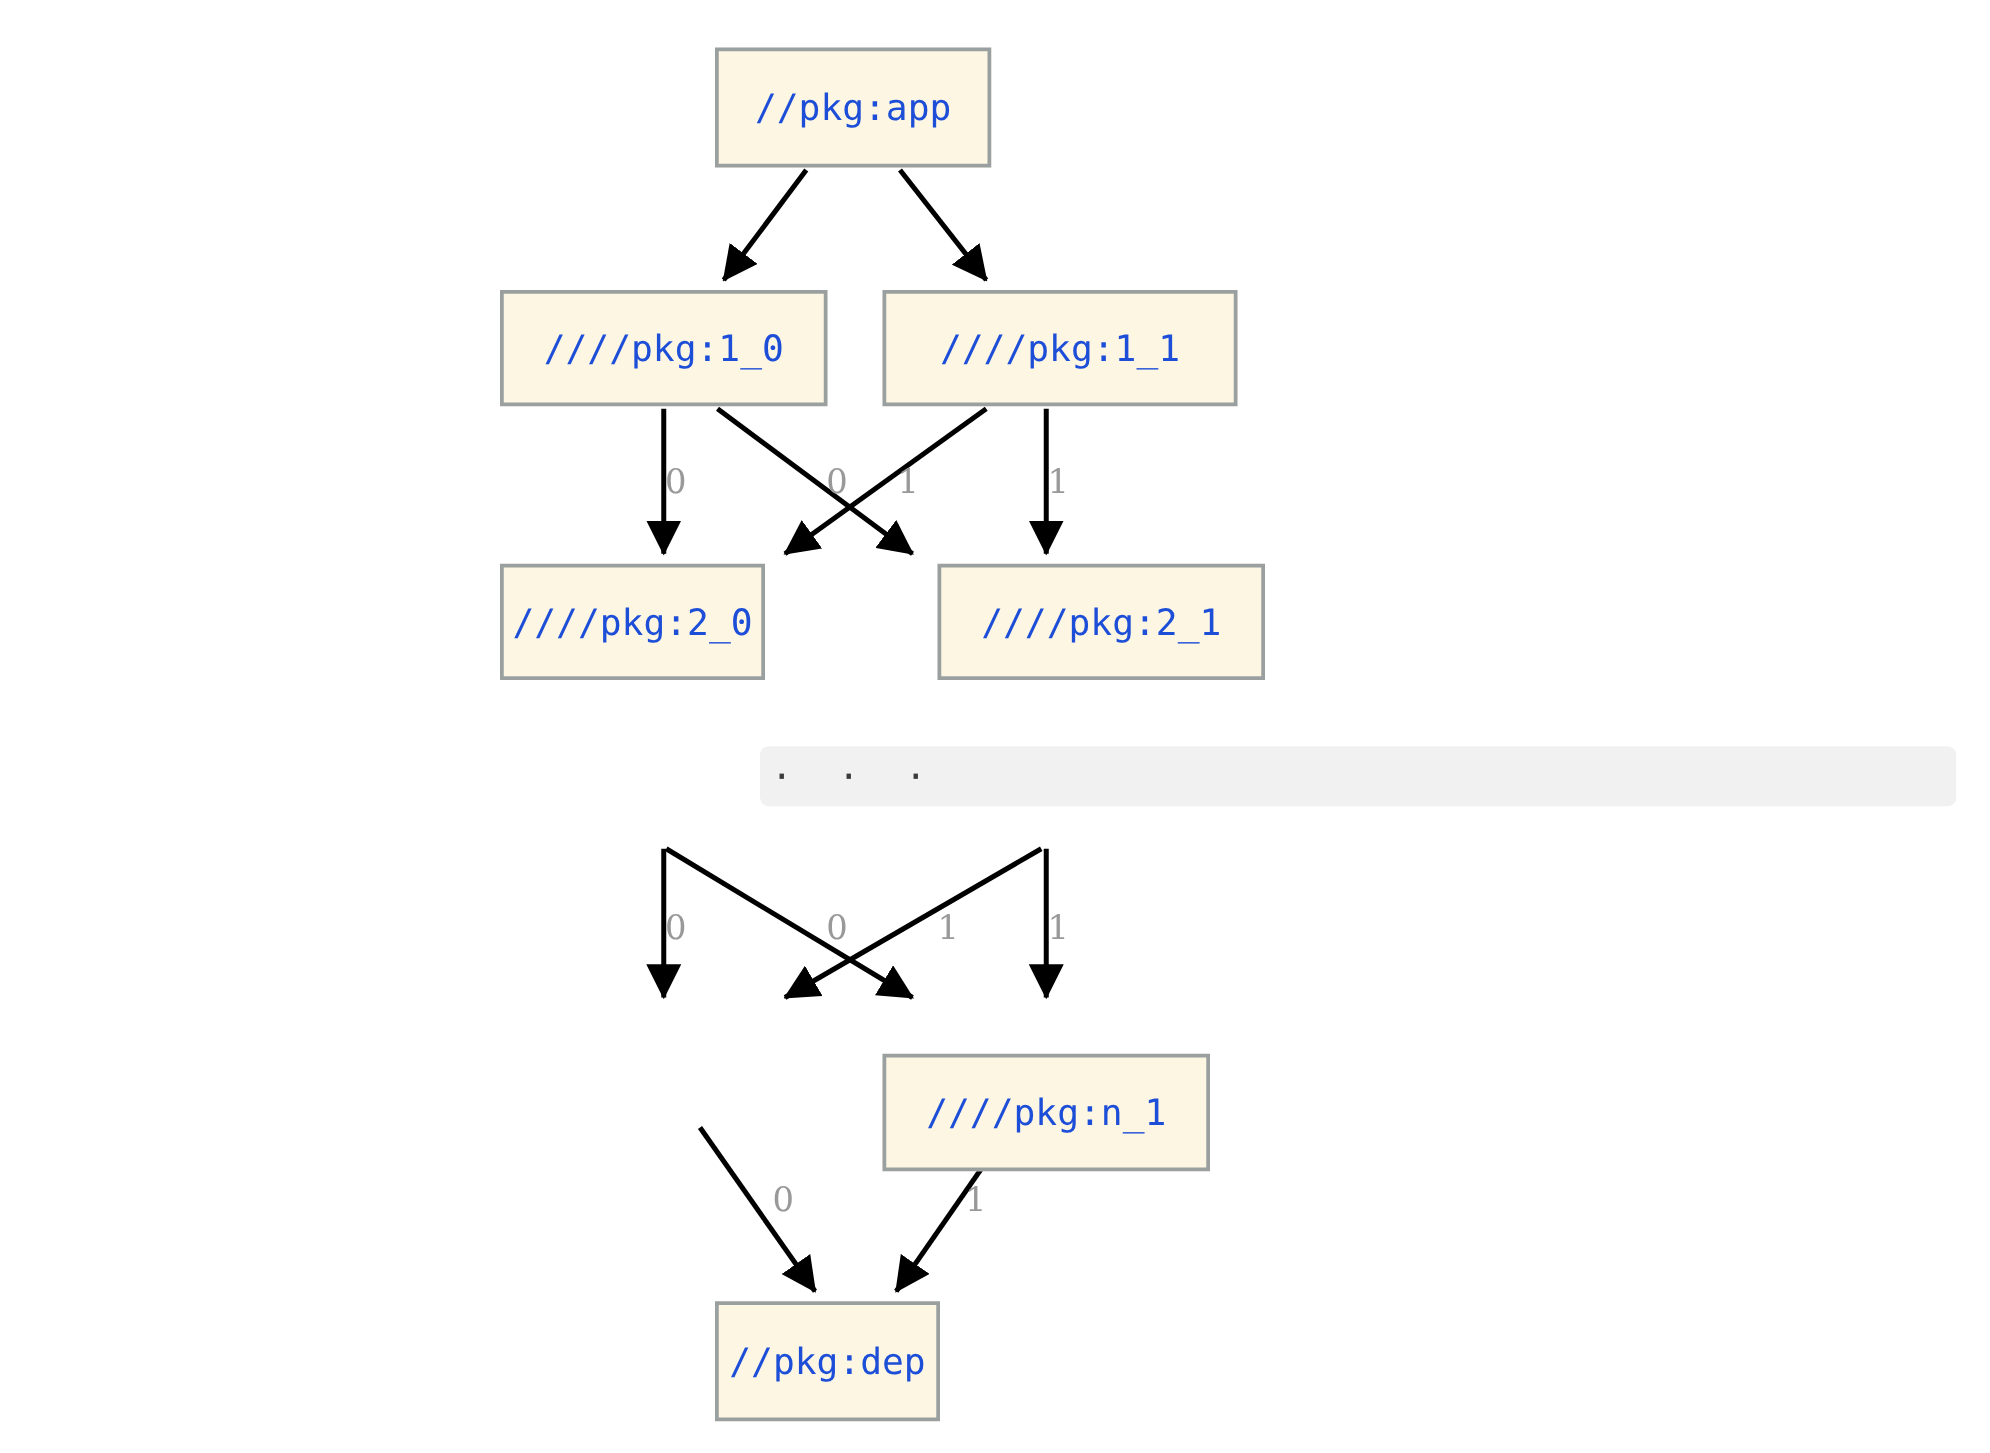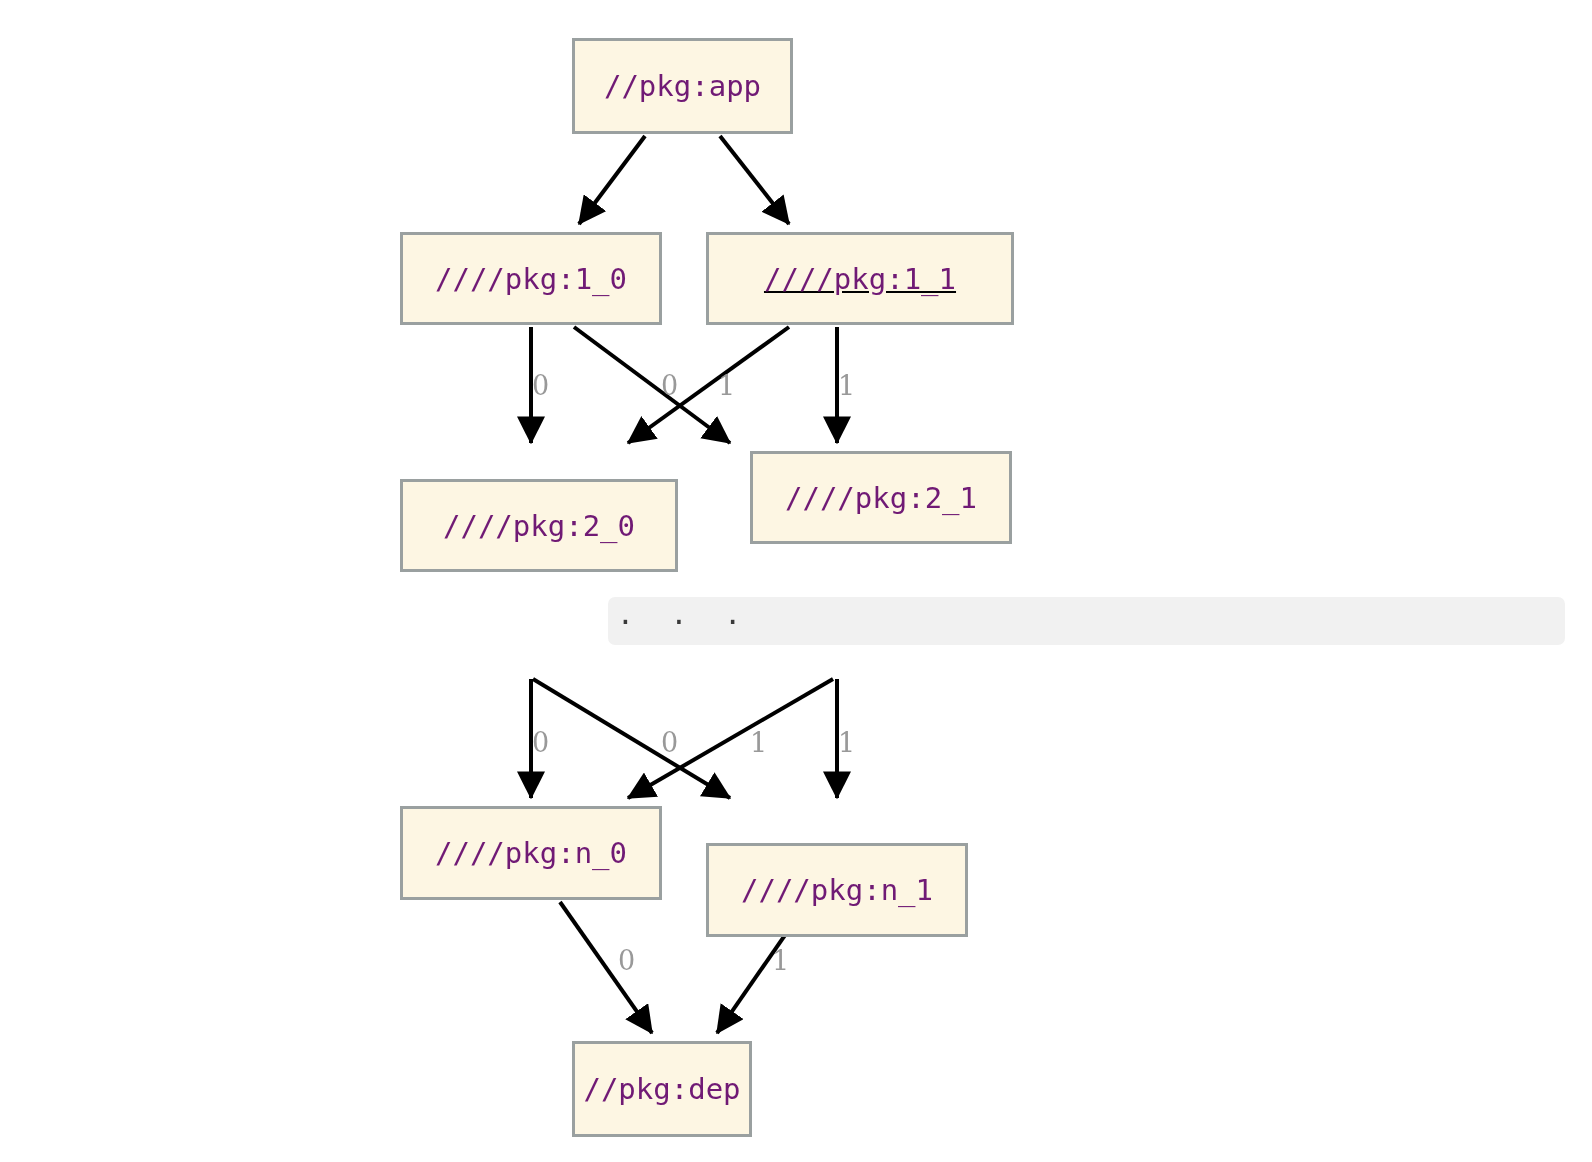--- a/index.html
+++ b/index.html
@@ -34,21 +34,21 @@
     background: #fdf6e3;
     border: 3px solid #9aa0a0;
     display: flex;
     align-items: center;
     justify-content: center;
     z-index: 3;
   }
   .node-label {
     font-family: "DejaVu Sans Mono", "Liberation Mono", monospace;
     font-size: 29px;
-    color: #701a75;
+    color: #1d4ed8;
     letter-spacing: 0px;
     white-space: nowrap;
   }
   .edge-label {
     position: absolute;
     font-family: "DejaVu Serif", "Liberation Serif", serif;
     font-size: 27px;
     color: #999999;
     z-index: 4;
     white-space: nowrap;
@@ -131,35 +131,32 @@
   </svg>
 
   <div class="node-box" style="left:572px; top:38px; width:221px; height:96px;">
     <span class="node-label">//pkg:app</span>
   </div>
 
   <div class="node-box" style="left:400px; top:232px; width:262px; height:93px;">
     <span class="node-label">////pkg:1_0</span>
   </div>
 
-  <div class="node-box" style="left:706px; top:232px; width:308px; height:93px;text-decoration:underline;">
+  <div class="node-box" style="left:706px; top:232px; width:284px; height:93px;">
     <span class="node-label">////pkg:1_1</span>
   </div>
 
-  <div class="node-box" style="left:400px; top:451px; width:278px; height:93px;margin-top:28px;">
+  <div class="node-box" style="left:400px; top:451px; width:212px; height:93px;">
     <span class="node-label">////pkg:2_0</span>
   </div>
 
   <div class="node-box" style="left:706px; top:451px; width:262px; height:93px;margin-left:44px;">
     <span class="node-label">////pkg:2_1</span>
   </div>
 
-  <div class="node-box" style="left:400px; top:806px; width:262px; height:94px;">
-    <span class="node-label">////pkg:n_0</span>
-  </div>
 
   <div class="node-box" style="left:706px; top:806px; width:262px; height:94px;margin-top:37px;">
     <span class="node-label">////pkg:n_1</span>
   </div>
 
   <div class="node-box" style="left:572px; top:1041px; width:180px; height:96px;">
     <span class="node-label">//pkg:dep</span>
   </div>
 
   <span class="edge-label" style="left:532px; top:370px;">0</span>

